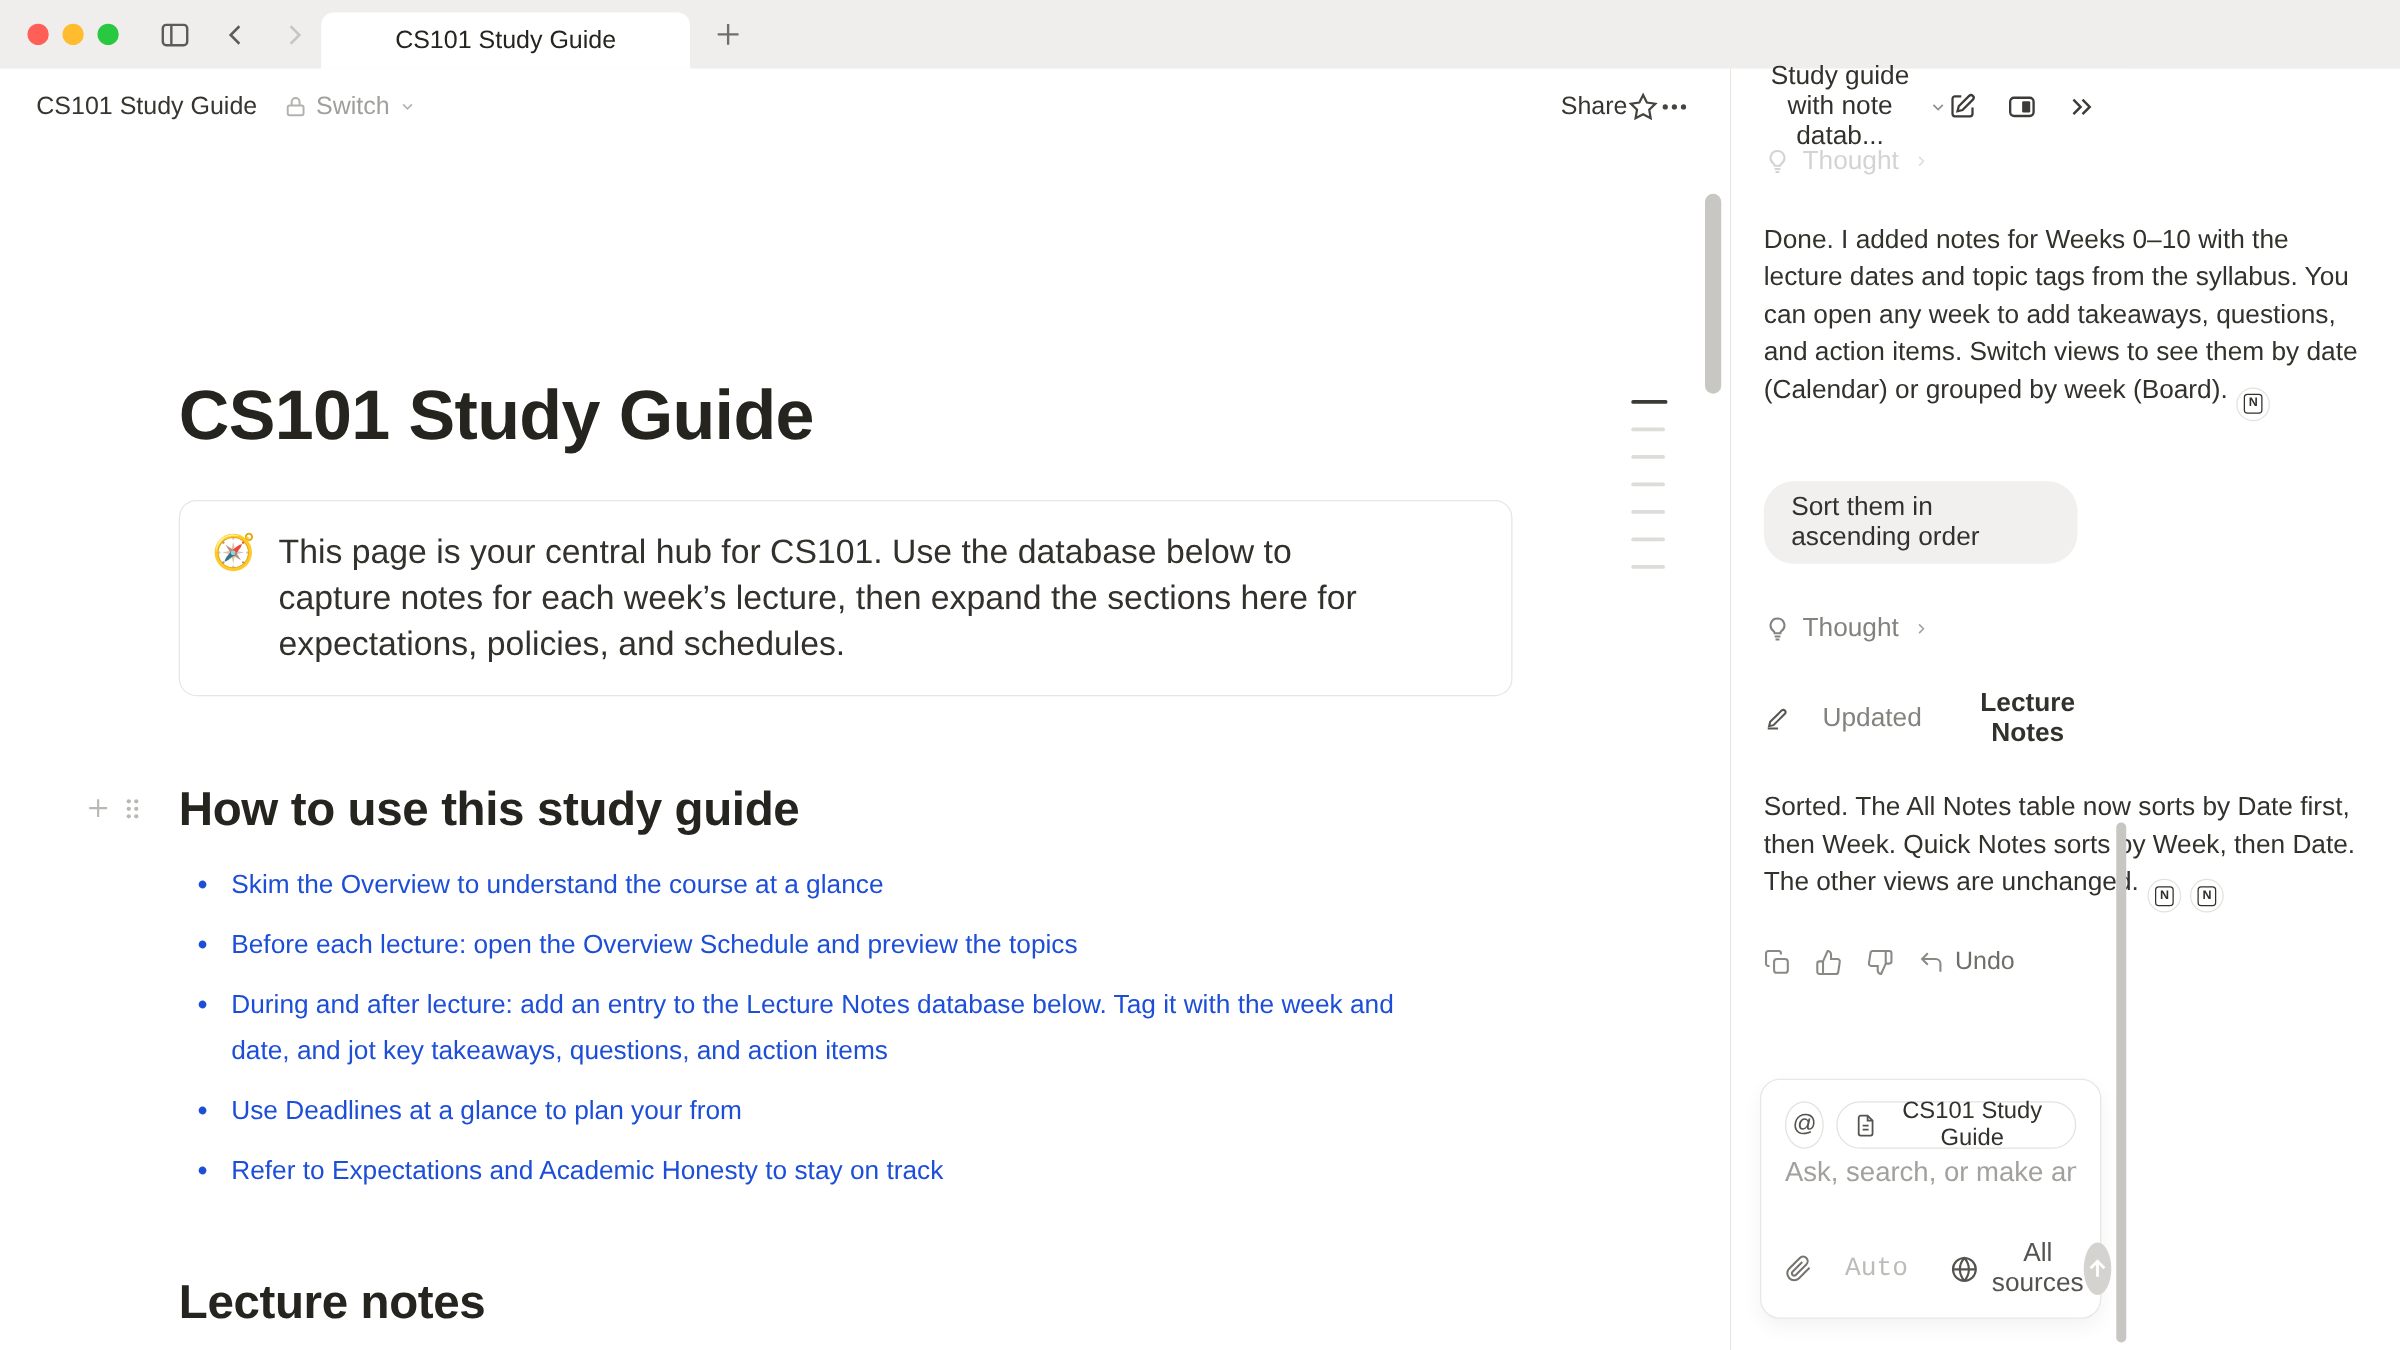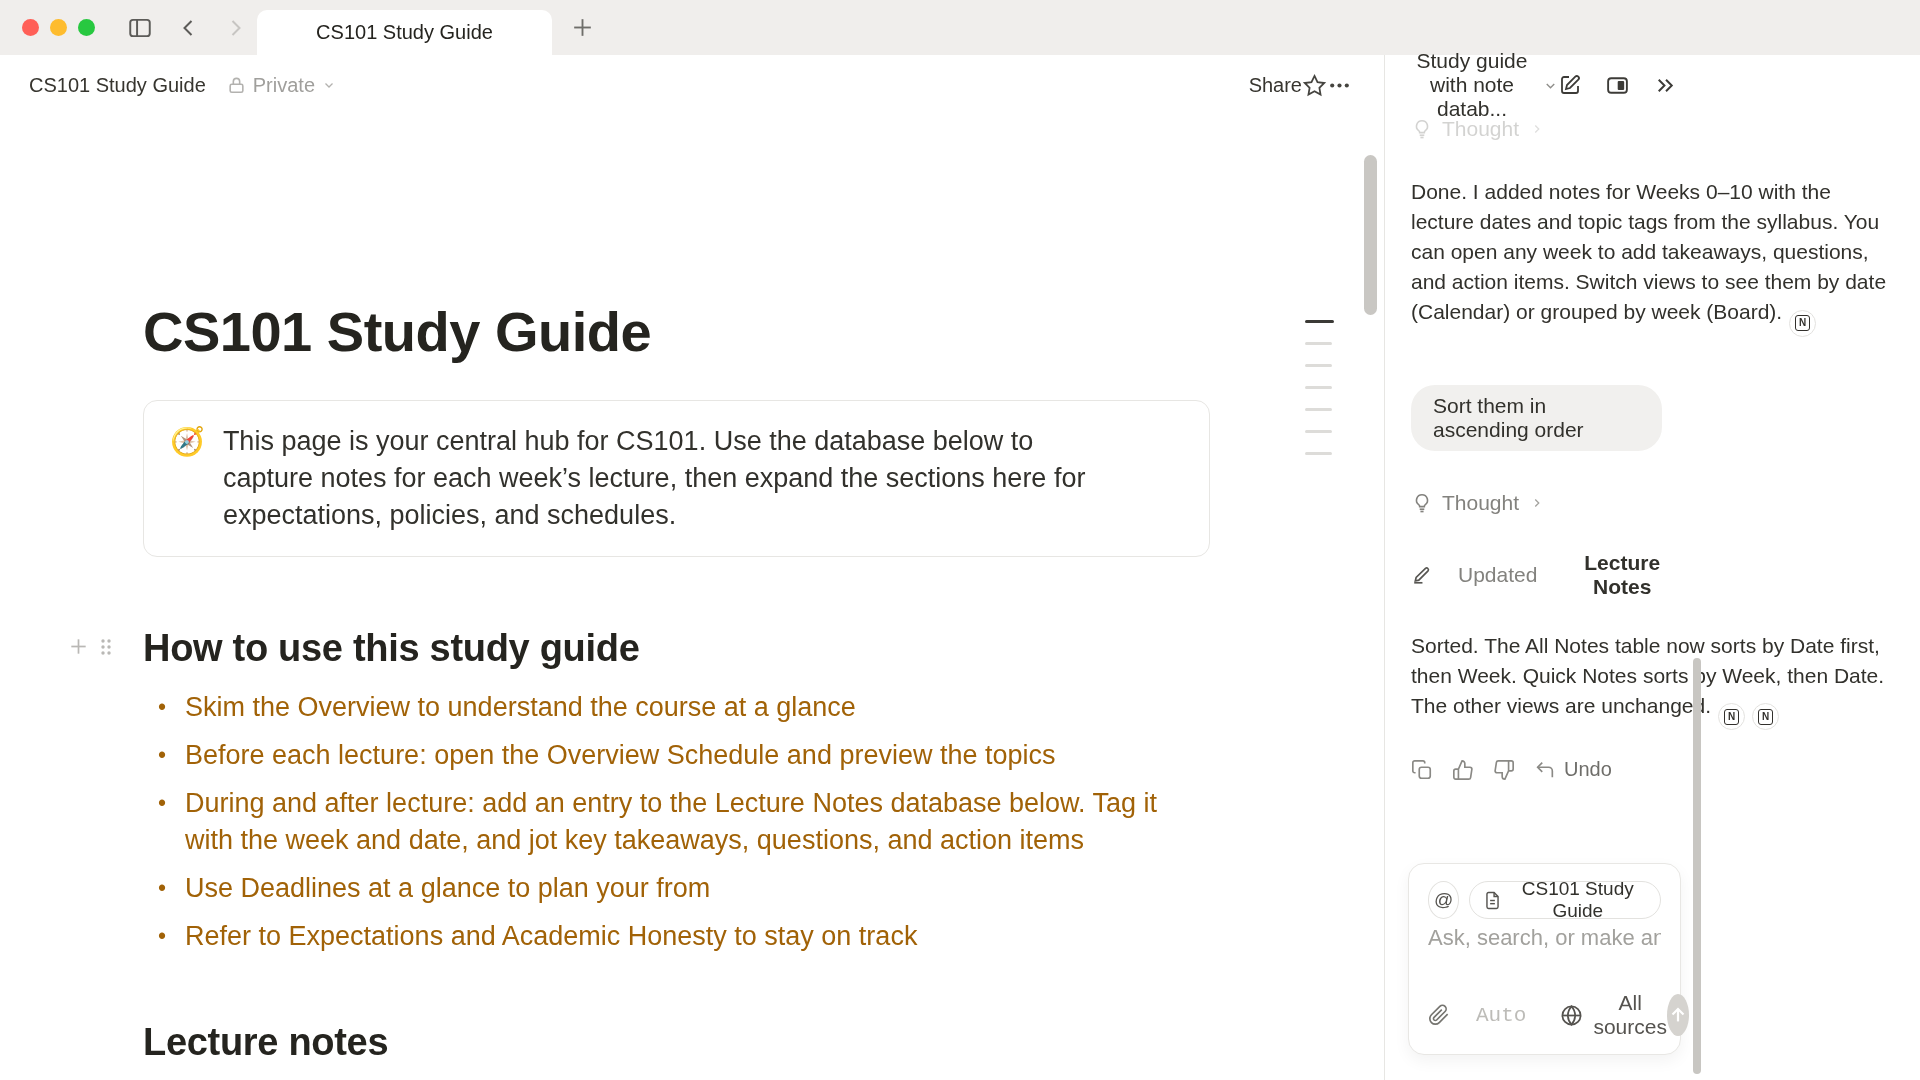--- a/index.html
+++ b/index.html
@@ -40,22 +40,22 @@
     display:flex; gap:18px; background:#fff; }
   .callout-icon { font-size:28px; line-height:37px; }
   .callout-text { font-size:27px; line-height:37px; max-width:900px; color:#32312c; }
 
   .heading-row { position:relative; margin-top:66px; }
   .h2 { font-size:38px; font-weight:700; letter-spacing:-0.3px; color:#25241f; line-height:50px; }
   .gutter { position:absolute; left:-76px; top:12px; display:flex; align-items:center; gap:8px; color:#b9b8b5; }
   .gutter button { background:none; border:none; color:#b9b8b5; display:flex; }
 
   .bullets { margin-top:16px; list-style:none; max-width:1020px; }
-  .bullets li { position:relative; padding-left:42px; font-size:27px; line-height:37px;
-    margin-bottom:11px; color:#a16207; }
+  .bullets li { position:relative; padding-left:42px; font-size:21px; line-height:37px;
+    margin-bottom:11px; color:#1d4ed8; }
   .bullets li::before { content:"•"; position:absolute; left:15px; top:0; font-size:23px; }
   .h2.second { margin-top:62px; }
 
   .toc { position:absolute; top:265px; right:50px; }
   .toc-dash { width:27px; height:3px; border-radius:2px; background:#dddcd9; margin-bottom:19px; }
   .toc-dash.active { background:#3b3a36; width:29px; }
   .main-scrollbar { position:absolute; top:100px; right:7px; width:13px; height:160px;
     border-radius:7px; background:#c9c7c3; }
 
   .divider { position:absolute; top:55px; bottom:0; left:1384px; width:1px; background:#e7e6e3; }
@@ -155,21 +155,21 @@
     <div class="toolbar">
       <div class="crumb-group">
         <button class="crumb">CS101 Study Guide</button>
         <button class="privacy">
           <span style="display:flex;color:#b3b2af;">
             <svg width="19" height="19" viewBox="0 0 24 24" fill="none" stroke="currentColor" stroke-width="2">
                 <rect x="4" y="10.5" width="16" height="10" rx="2"></rect>
                 <path d="M8 10.5V7a4 4 0 0 1 8 0v3.5"></path>
               </svg>
           </span>
-          <span class="label">Private</span>
+          <span class="label">Switch</span>
           <span style="display:flex;color:#b3b2af;">
             <svg width="14" height="14" viewBox="0 0 24 24" fill="none" stroke="currentColor" stroke-width="2.2">
                 <polyline points="6 9.5 12 15.5 18 9.5"></polyline>
               </svg>
           </span>
         </button>
       </div>
       <div class="toolbar-actions">
         <button class="share-btn">Share</button>
         <button class="icon-btn">

